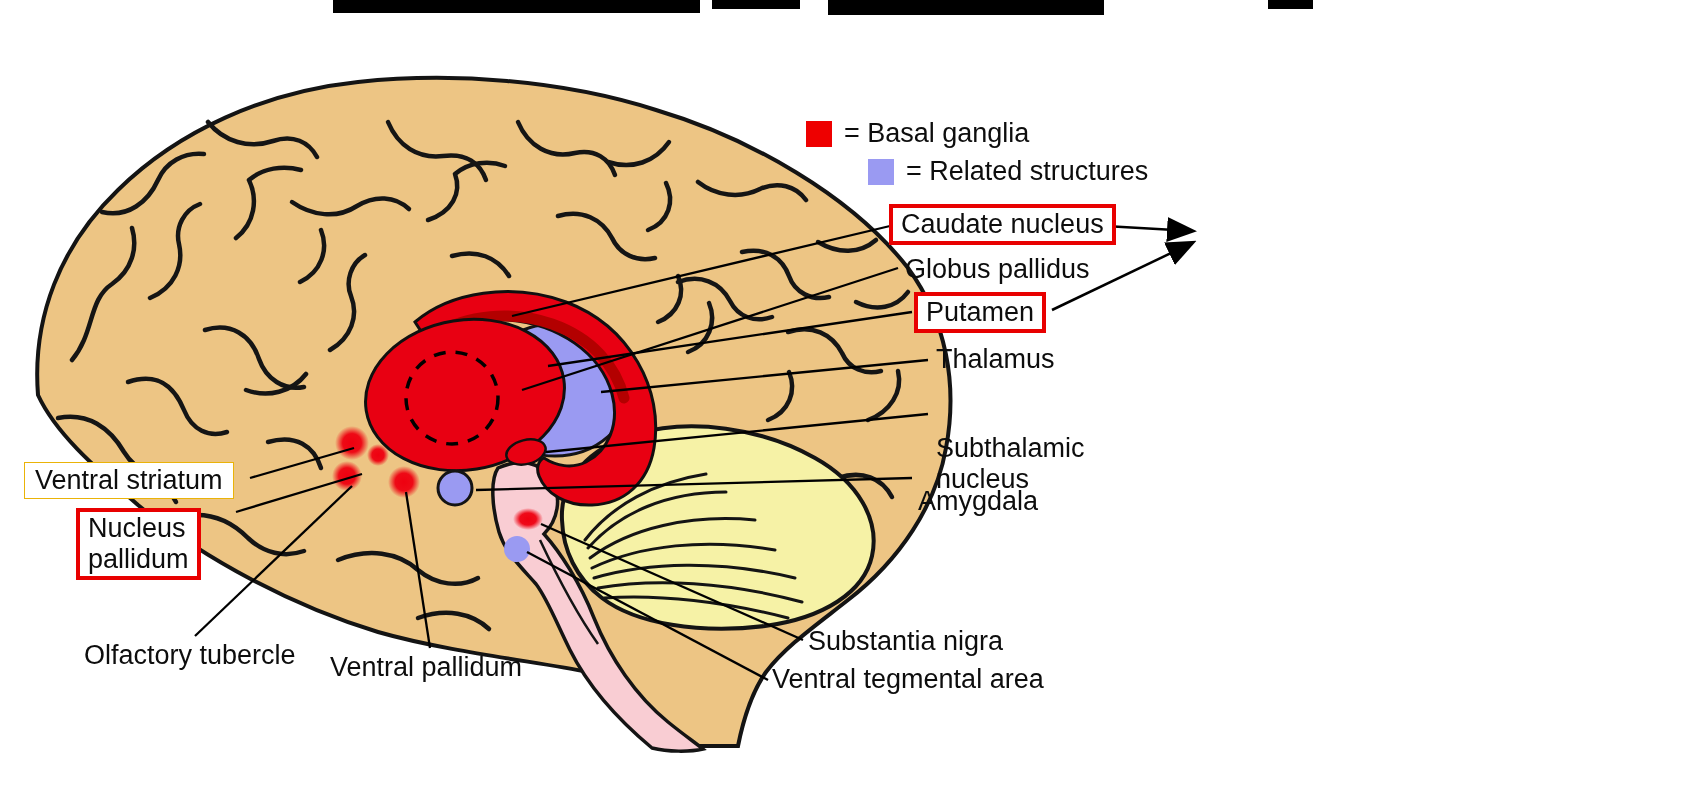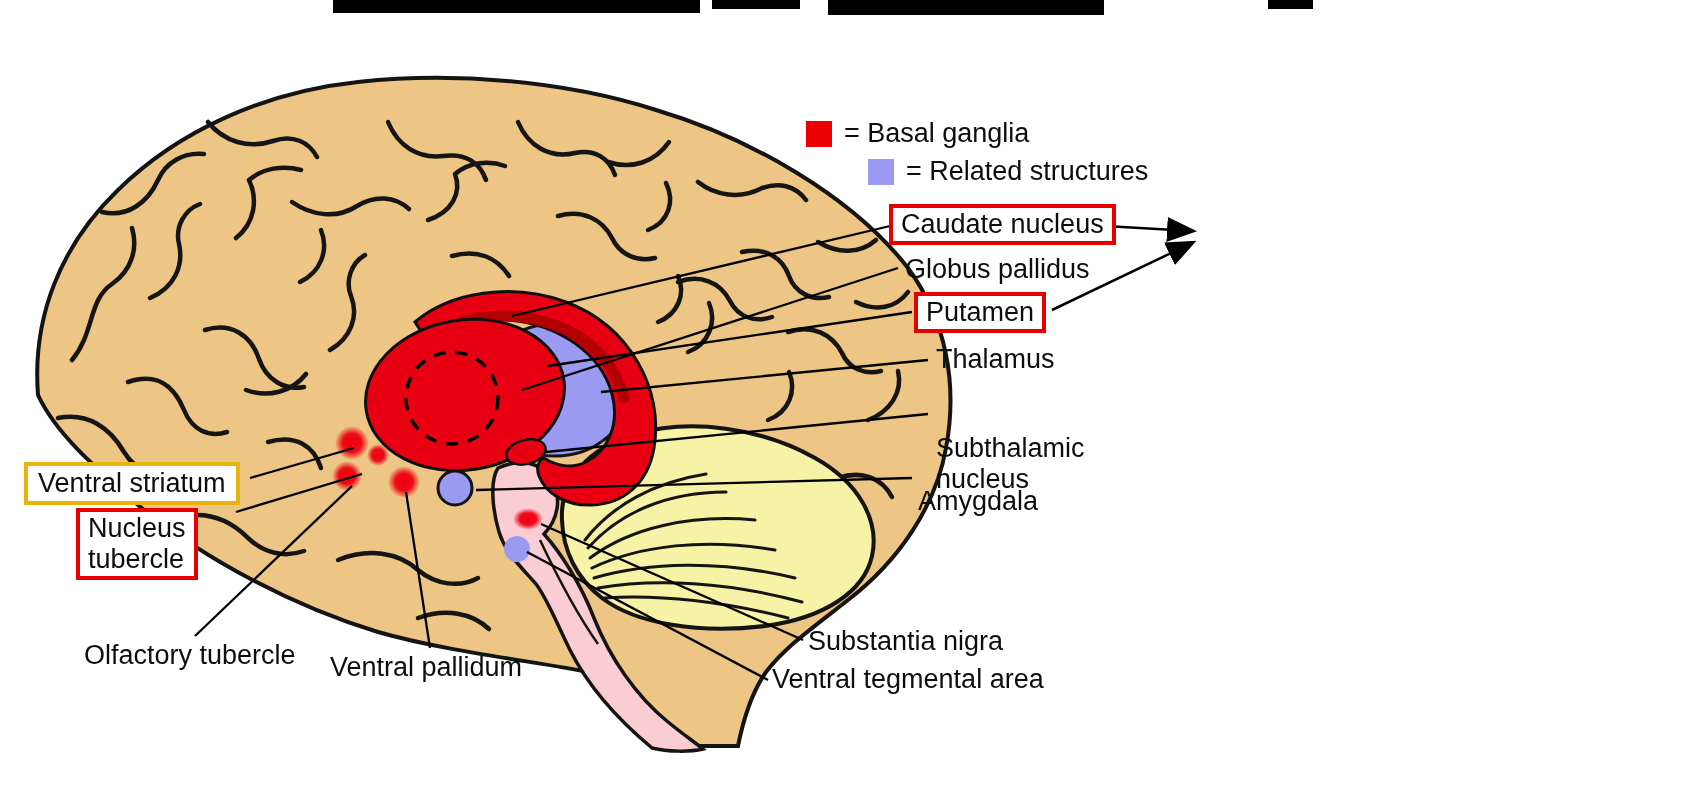--- a/index.html
+++ b/index.html
@@ -10,21 +10,21 @@
   #diagram-svg { position:absolute; left:0; top:0; width:1687px; height:790px; }
 
   .lbl {
     position:absolute; font-size:27px; line-height:31px; color:#0d0d0d;
     white-space:nowrap;
   }
   .red-box {
     border:4px solid #e80000; background:#ffffff; padding:1px 8px;
   }
   .black-box {
-    border:4px solid #eab308; background:#ffffff; padding:2px 10px;
+    border:1px solid #eab308; background:#ffffff; padding:2px 10px;
   }
   .legend-row {
     position:absolute; display:flex; align-items:center; gap:12px;
     font-size:27px; color:#0d0d0d;
   }
   .swatch { width:26px; height:26px; display:inline-block; flex:0 0 auto; }
   .swatch.red  { background:#ee0000; }
   .swatch.blue { background:#9a9af2; }
 
   .big { font-size:28px; }
@@ -201,18 +201,18 @@
   </div>
   <div class="lbl pos-amygdala">Amygdala</div>
   <div class="lbl pos-vta">Ventral tegmental area</div>
   <div class="lbl pos-nigra">Substantia nigra</div>
 
   <div class="lbl black-box pos-ventralstr">
     <span>Ventral striatum</span>
   </div>
   <div class="lbl red-box pos-accumbens">
     <div>Nucleus</div>
-    <div>tubercle</div>
+    <div>pallidum</div>
   </div>
   <div class="lbl pos-olfactory">Olfactory tubercle</div>
   <div class="lbl pos-vpallidum">Ventral pallidum</div>
 
 </div>
 
 </body></html>

